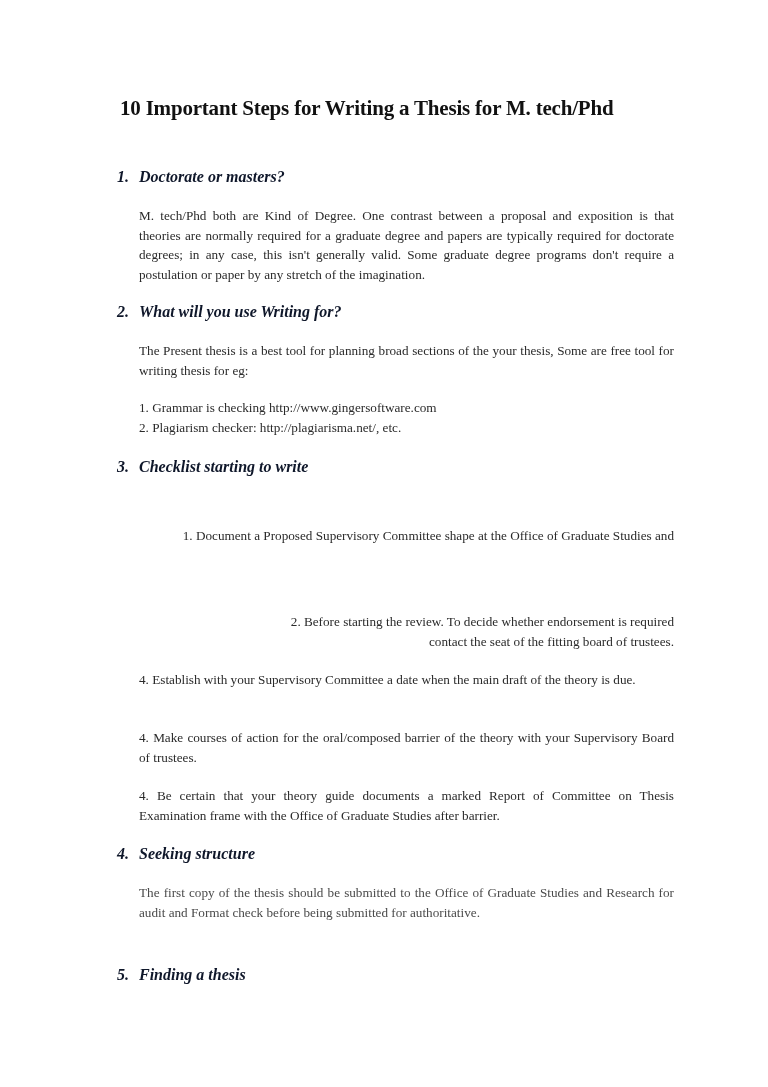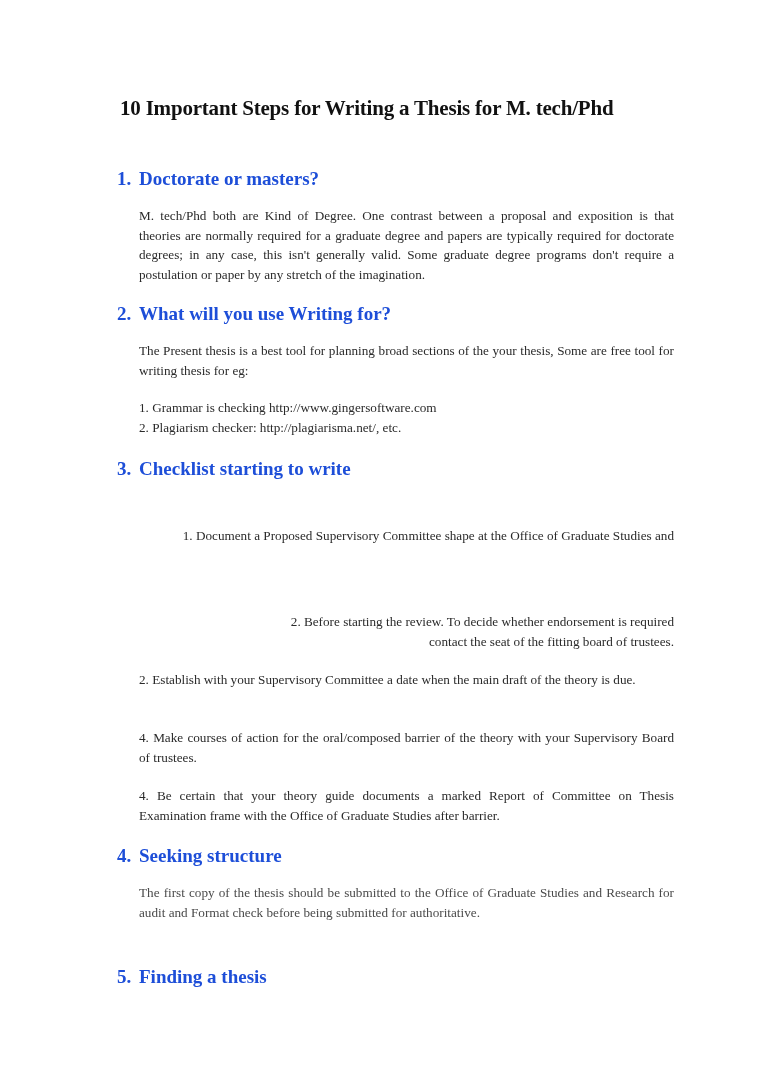--- a/index.html
+++ b/index.html
@@ -1,21 +1,21 @@
 <!DOCTYPE html>
 <html><head>
   <meta charset="utf-8">
   <style>
     html, body { margin: 0; padding: 0; background: #ffffff; }
     body { width: 768px; height: 1087px; position: relative; overflow: hidden;
            font-family: "Liberation Serif", "DejaVu Serif", serif; color: #1a1a1a; }
     .page { position: absolute; left: 0; top: 0; width: 768px; height: 826px; }
     .title { position: absolute; left: 120px; top: 96px; margin: 0;
              font-size: 21px; font-weight: bold; letter-spacing: -0.2px; color: #111; white-space: nowrap; }
-    .heading { position: absolute; left: 117px; margin: 0; font-size: 19px; font-weight: bold; color: #1d4ed8; white-space: nowrap; }
+    .heading { position: absolute; left: 117px; margin: 0; font-size: 16px; font-weight: bold; color: #0f172a; white-space: nowrap; font-style: italic; }
     .heading .num { display: inline-block; width: 22px; }
     .para { position: absolute; left: 139px; width: 535px; margin: 0; font-size: 13.2px; line-height: 19.5px;
             text-align: justify; color: #2a2a2a; }
     .para.gray { color: #4a4a4a; }
     .line { display: block; }
   </style>
 </head>
 <body>
 
 <div class="page">
@@ -37,21 +37,21 @@
   </div>
 
   <div class="heading" style="top:458px;">
     <span class="num">3.</span><span>Checklist starting to write</span>
   </div>
   <p class="para" style="top:496px; text-align:right;margin-top:30px;">1. Document a Proposed Supervisory Committee shape at the Office of Graduate Studies and</p>
   <div class="para" style="top:612px; text-align:right;">
     <span class="line">2. Before starting the review. To decide whether endorsement is required</span>
     <span class="line">contact the seat of the fitting board of trustees.</span>
   </div>
-  <p class="para" style="top:670px;">2. Establish with your Supervisory Committee a date when the main draft of the theory is due.</p>
+  <p class="para" style="top:670px;">4. Establish with your Supervisory Committee a date when the main draft of the theory is due.</p>
   <p class="para" style="top:728px;">4. Make courses of action for the oral/composed barrier of the theory with your Supervisory Board of trustees.</p>
   <p class="para" style="top:786px;">4. Be certain that your theory guide documents a marked Report of Committee on Thesis Examination frame with the Office of Graduate Studies after barrier.</p>
 
   <div class="heading" style="top:845px;">
     <span class="num">4.</span><span>Seeking structure</span>
   </div>
   <p class="para gray" style="top:883px;">The first copy of the thesis should be submitted to the Office of Graduate Studies and Research for audit and Format check before being submitted for authoritative.</p>
 
   <div class="heading" style="top:942px;margin-top:24px;">
     <span class="num">5.</span><span>Finding a thesis</span>

